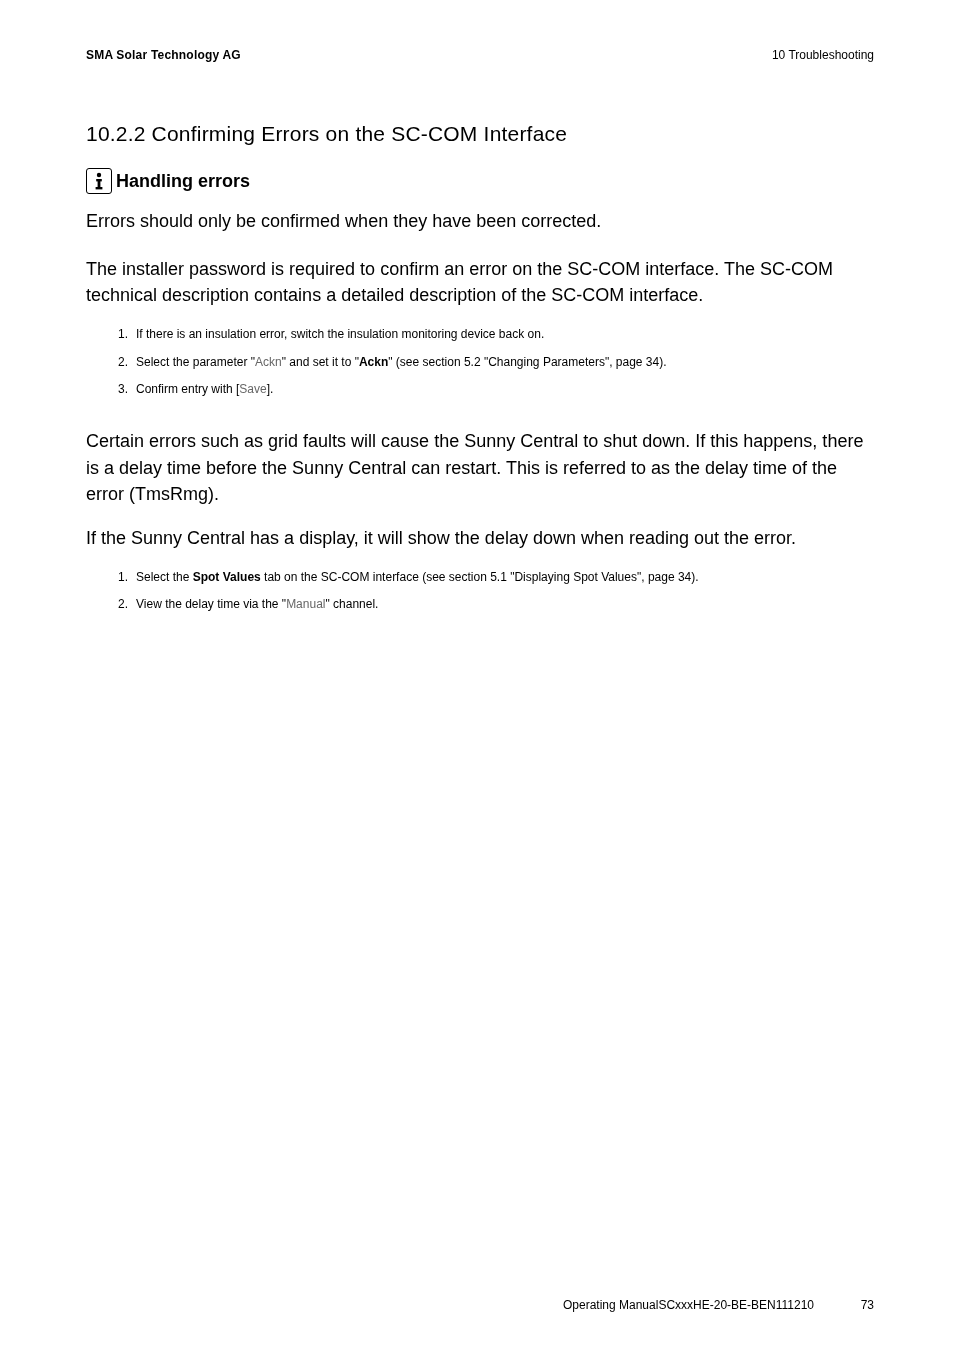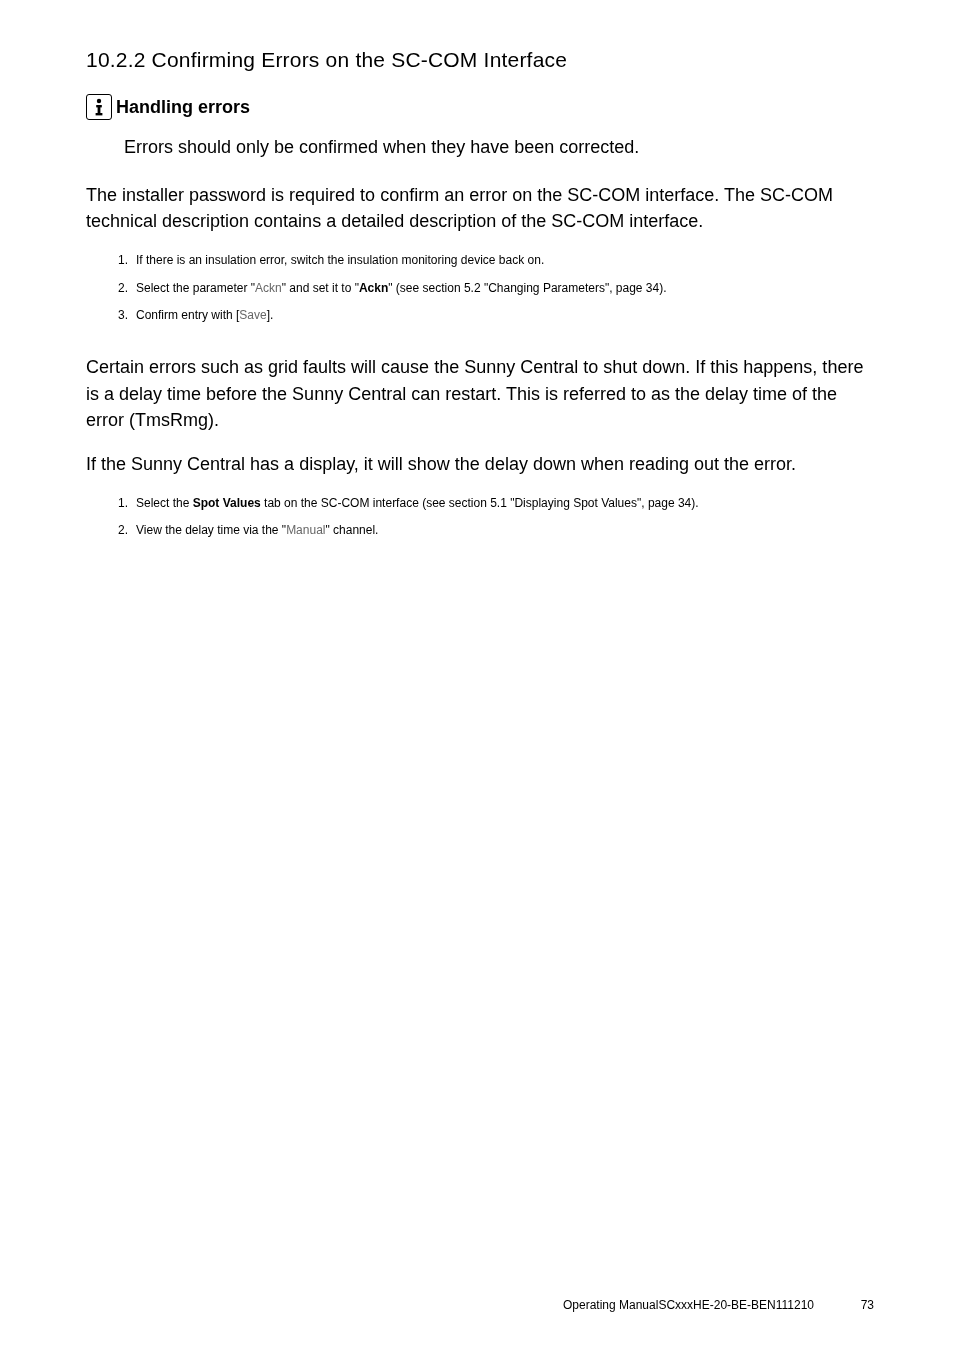--- a/index.html
+++ b/index.html
@@ -58,21 +58,20 @@
   }
   .info-icon svg { width: 14px; height: 18px; }
   .note-title {
     font-size: 18px;
     font-weight: 700;
   }
   .note-body {
     font-size: 18px;
     font-weight: 300;
     line-height: 1.45;
-    margin-left: 38px;
     margin-bottom: 22px;
   }
   .para {
     font-size: 18px;
     font-weight: 300;
     line-height: 1.45;
     margin-bottom: 18px;
   }
   ol.steps {
     list-style: none;
@@ -108,20 +107,24 @@
   }
   .footer-row .pnum { width: 60px; text-align: right; }
   .footer-row .docid { text-align: center; flex: 0 0 auto; }
   .footer-row .docname { flex: 0 0 auto; }
 </style>
 </head>
 <body>
 
 <div class="page">
 
+  <div class="top-header">
+    <span class="left">SMA Solar Technology AG</span>
+    <span class="right">10  Troubleshooting</span>
+  </div>
 
   <div class="content">
 
     <h2 class="section-title">10.2.2  Confirming Errors on the SC-COM Interface</h2>
 
     <div class="note-row">
       <span class="info-icon">
         <svg viewBox="0 0 14 18">
           <circle cx="7" cy="3" r="2.2" fill="#000"></circle>
           <rect x="4.2" y="7" width="5.6" height="2.4" fill="#000"></rect>

